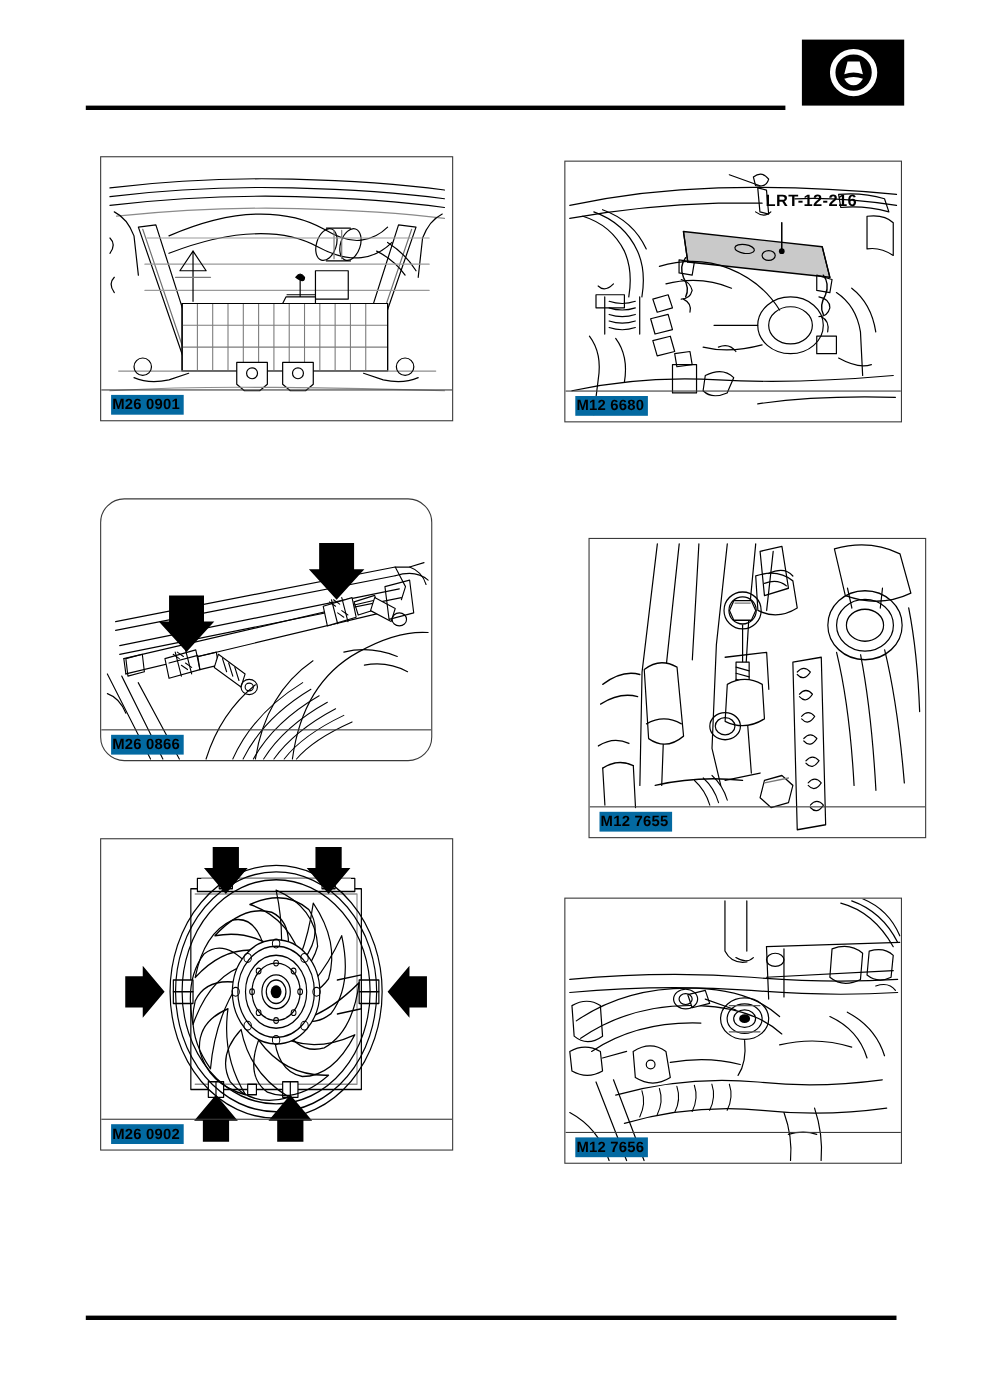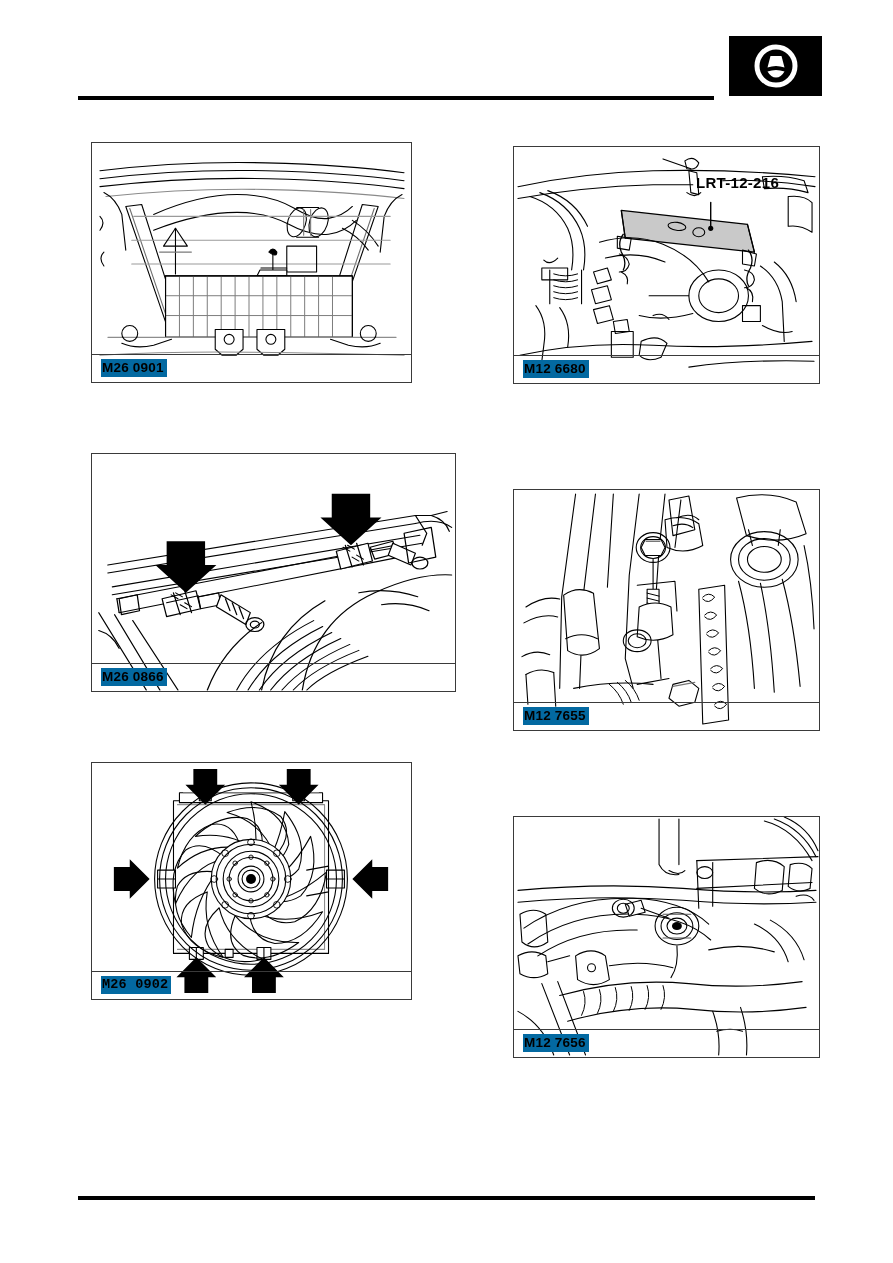--- a/index.html
+++ b/index.html
@@ -92,23 +92,23 @@
     font-size: 15px;
     font-weight: bold;
     color: #000;
     letter-spacing: 0.3px;
     white-space: nowrap;
   }
 
   
   #panel-1 { left: 91px;  top: 142px; width: 321px; height: 241px; }
   #panel-2 { left: 513px; top: 146px; width: 307px; height: 238px; }
-  #panel-3 { left: 91px;  top: 453px; width: 365px; height: 239px; }
-  #panel-4 { left: 91px;  top: 762px; width: 321px; height: 238px; font-family: Liberation Mono, monospace; }
-  #panel-5 { left: 513px; top: 489px; width: 307px; height: 242px; text-decoration: underline; }
+  #panel-3 { left: 91px;  top: 453px; width: 302px; height: 239px; border-radius: 22px; }
+  #panel-4 { left: 91px;  top: 762px; width: 321px; height: 284px; }
+  #panel-5 { left: 535px; top: 489px; width: 307px; height: 273px; text-decoration: underline; }
   #panel-6 { left: 513px; top: 816px; width: 307px; height: 242px; }
 </style>
 </head>
 <body>
 
 <div class="header-rule"></div>
 
 <div class="logo-box">
   <svg width="56" height="46" viewBox="0 0 56 46">
     <circle cx="28" cy="23" r="19" fill="none" stroke="#ffffff" stroke-width="5"></circle>

